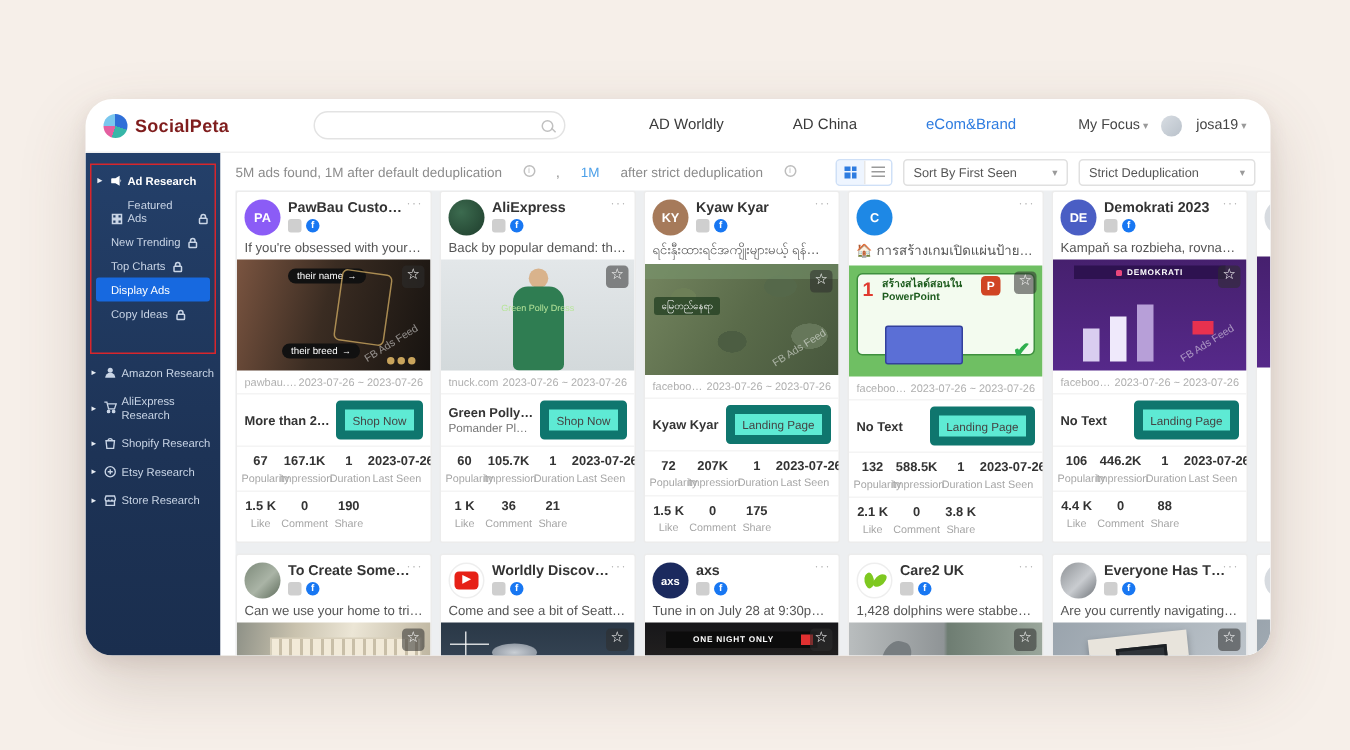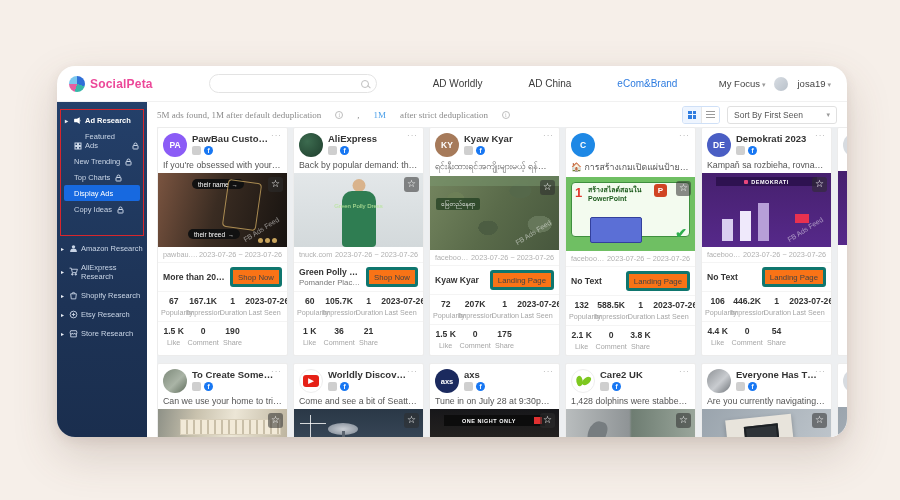--- a/index.html
+++ b/index.html
@@ -13,21 +13,21 @@
   .app {
     position:absolute; left:57px; top:66px; width:790px; height:371px;
     background:#fff; border-radius:18px; overflow:hidden;
     box-shadow:0 18px 45px rgba(95,70,55,.20), 0 4px 12px rgba(95,70,55,.10);
   }
   
   .tophdr { height:36px; display:flex; align-items:center; padding:0 16px 0 12px; border-bottom:1px solid #f1f1f1; }
   .logo { display:flex; align-items:center; gap:5px; }
   .logo-mark { width:16px; height:16px; border-radius:50%;
     background:conic-gradient(#2f6fd8 0 30%, #37b6a8 30% 55%, #e45fa0 55% 75%, #7ac7ee 75% 100%); }
-  .logo-text { font-size:12px; font-weight:bold; color:#ec4899; letter-spacing:.2px; }
+  .logo-text { font-size:12px; font-weight:bold; color:#7f1d1d; letter-spacing:.2px; }
   .searchbox { margin-left:56px; width:168px; height:19px; border:1px solid #e3e3e3; border-radius:10px;
     display:flex; align-items:center; padding:0 7px; gap:5px; background:#fff; }
   .searchbox input { border:none; outline:none; flex:1; font-size:8.5px; color:#555; font-family:inherit; background:transparent;margin-top:45px; }
   .searchbox input::placeholder { color:#b9b9b9; }
   .search-ic { width:8px; height:8px; border:1.2px solid #c0c0c0; border-radius:50%; position:relative; flex:none; }
   .search-ic::after { content:""; position:absolute; width:3.5px; height:1.2px; background:#c0c0c0; transform:rotate(45deg); right:-3px; bottom:-1px; }
   .mainnav { display:flex; gap:46px; margin-left:56px; }
   .navitem { font-size:10px; color:#3a3a3a; cursor:pointer; }
   .navitem.active { color:#2e7ce0; }
   .hdr-right { margin-left:auto; display:flex; align-items:center; gap:9px; font-size:9.5px; color:#444; }
@@ -41,21 +41,21 @@
   .sb-item .tri { font-size:6px; color:#e8edf4; width:5px; flex:none; }
   .sb-item.head { color:#fff; font-weight:bold; font-size:7.5px; }
   .sb-item.sub { padding-left:13px;align-items:flex-end; }
   .sb-item.sel { background:#1769e0; color:#fff; margin:0 3px; padding-left:10px; border-radius:2px; }
   .sb-item svg { flex:none; }
   .lockic { margin-left:2px; }
   .sb-root { margin-top:3px; }
   
   .main { flex:1; display:flex; flex-direction:column; overflow:hidden; background:#fff; }
   .resultsbar { height:25px; flex:none; display:flex; align-items:center; padding:0 10px 0 10px; }
-  .res-text { font-size:9px; color:#8b8b8b; display:flex; align-items:center; gap:14px; white-space:nowrap;font-family:Liberation Serif, serif; }
+  .res-text { font-size:9px; color:#8b8b8b; display:flex; align-items:flex-start; gap:14px; white-space:nowrap; }
   .res-link { color:#4b9fe8; }
   .info-ic { width:8px; height:8px; border:1px solid #bdbdbd; border-radius:50%; color:#bdbdbd; font-size:6px; line-height:7px; text-align:center; font-style:normal; display:inline-block; }
   .res-ctrls { margin-left:auto; display:flex; align-items:flex-end; gap:7px; }
   .viewtoggle { display:flex; align-items:center; border:1px solid #cfe0f7; border-radius:3px; overflow:hidden; }
   .vt-btn { width:18px; height:16px; display:flex; align-items:center; justify-content:center; background:#eef5ff; }
   .vt-btn.inactive { background:#fff; border-left:1px solid #e7e7e7; }
   .gridic { width:8px; height:8px; display:grid; grid-template-columns:1fr 1fr; gap:1px; }
   .gridic span { background:#2e7ce0; }
   .listic { width:9px; height:8px; display:flex; flex-direction:column; justify-content:space-between; }
   .listic span { height:1.4px; background:#9a9a9a; }
@@ -81,21 +81,21 @@
   .star { position:absolute; top:4px; right:4px; width:15px; height:15px; background:rgba(45,45,45,.55); border-radius:3px;
     color:#fff; font-size:10px; line-height:14px; text-align:center; cursor:pointer; }
   .watermark { position:absolute; right:6px; bottom:14px; transform:rotate(-32deg); color:rgba(255,255,255,.5); font-size:7px; white-space:nowrap; }
   .meta { display:flex; justify-content:space-between; align-items:center; padding:3px 5px; font-size:7.3px; color:#b0b0b0; border-bottom:1px solid #f4f4f4; }
   .meta .domain { white-space:nowrap; overflow:hidden; text-overflow:ellipsis; max-width:46px; }
   .meta .dates { white-space:nowrap; }
   .cta { display:flex; align-items:center; padding:4px 5px; gap:4px; border-bottom:1px solid #f4f4f4; min-height:24px; }
   .cta-mid { flex:1; min-width:0; }
   .cta-text { font-size:8.6px; font-weight:bold; color:#333; white-space:nowrap; overflow:hidden; text-overflow:ellipsis; }
   .cta-sub { font-size:7.8px; color:#777; white-space:nowrap; overflow:hidden; text-overflow:ellipsis; margin-top:1px; }
-  .btn { flex:none; border:3px solid #0f766e; background:#f97316; border-radius:3px; font-size:7.8px; color:#444;
+  .btn { flex:none; border:6px solid #0f766e; background:#5eead4; border-radius:3px; font-size:7.8px; color:#444;
     padding:2.5px 5px; font-family:inherit; cursor:pointer; white-space:nowrap; }
   .stats { display:grid; grid-template-columns:0.95fr 1.25fr 0.95fr 1.45fr; padding:4px 3px; }
   .stats + .stats { border-top:1px solid #f4f4f4; }
   .st { text-align:center; min-width:0; }
   .st b { display:block; font-size:8.6px; color:#333; white-space:nowrap; }
   .st i { display:block; font-style:normal; font-size:7.2px; color:#a6a6a6; margin-top:2px; white-space:nowrap; }
   
   .img-paw { background:linear-gradient(105deg,#7a5440 0%,#3a2c22 45%,#171310 100%); }
   .pill { position:absolute; background:#111; color:#fff; font-size:6.5px; padding:1.5px 6px; border-radius:8px; white-space:nowrap; }
   .pill.t { top:6px; left:34px; } .pill.b { bottom:8px; left:30px; }
@@ -304,20 +304,24 @@
                   <span></span>
                   <span></span>
                   <span></span>
                 </span>
               </span>
           </div>
           <div class="ddl sort">
             <span>Sort By First Seen</span>
             <span class="chev">▾</span>
           </div>
+          <div class="ddl dedup">
+            <span>Strict Deduplication</span>
+            <span class="chev">▾</span>
+          </div>
         </div>
       </div>
 
       <div class="gridarea">
 
         <div class="cardrow">
 
           <div class="card">
             <div class="card-head">
               <div class="avatar av-pa">
@@ -639,21 +643,21 @@
             <div class="stats">
               <div class="st">
                   <b>4.4 K</b>
                   <i>Like</i>
                 </div>
               <div class="st">
                   <b>0</b>
                   <i>Comment</i>
                 </div>
               <div class="st">
-                  <b>54</b>
+                  <b>88</b>
                   <i>Share</i>
                 </div>
             </div>
           </div>
 
           <div class="stub-card">
             <div class="stub-av"></div>
             <div class="stub-img"></div>
           </div>
         </div>

